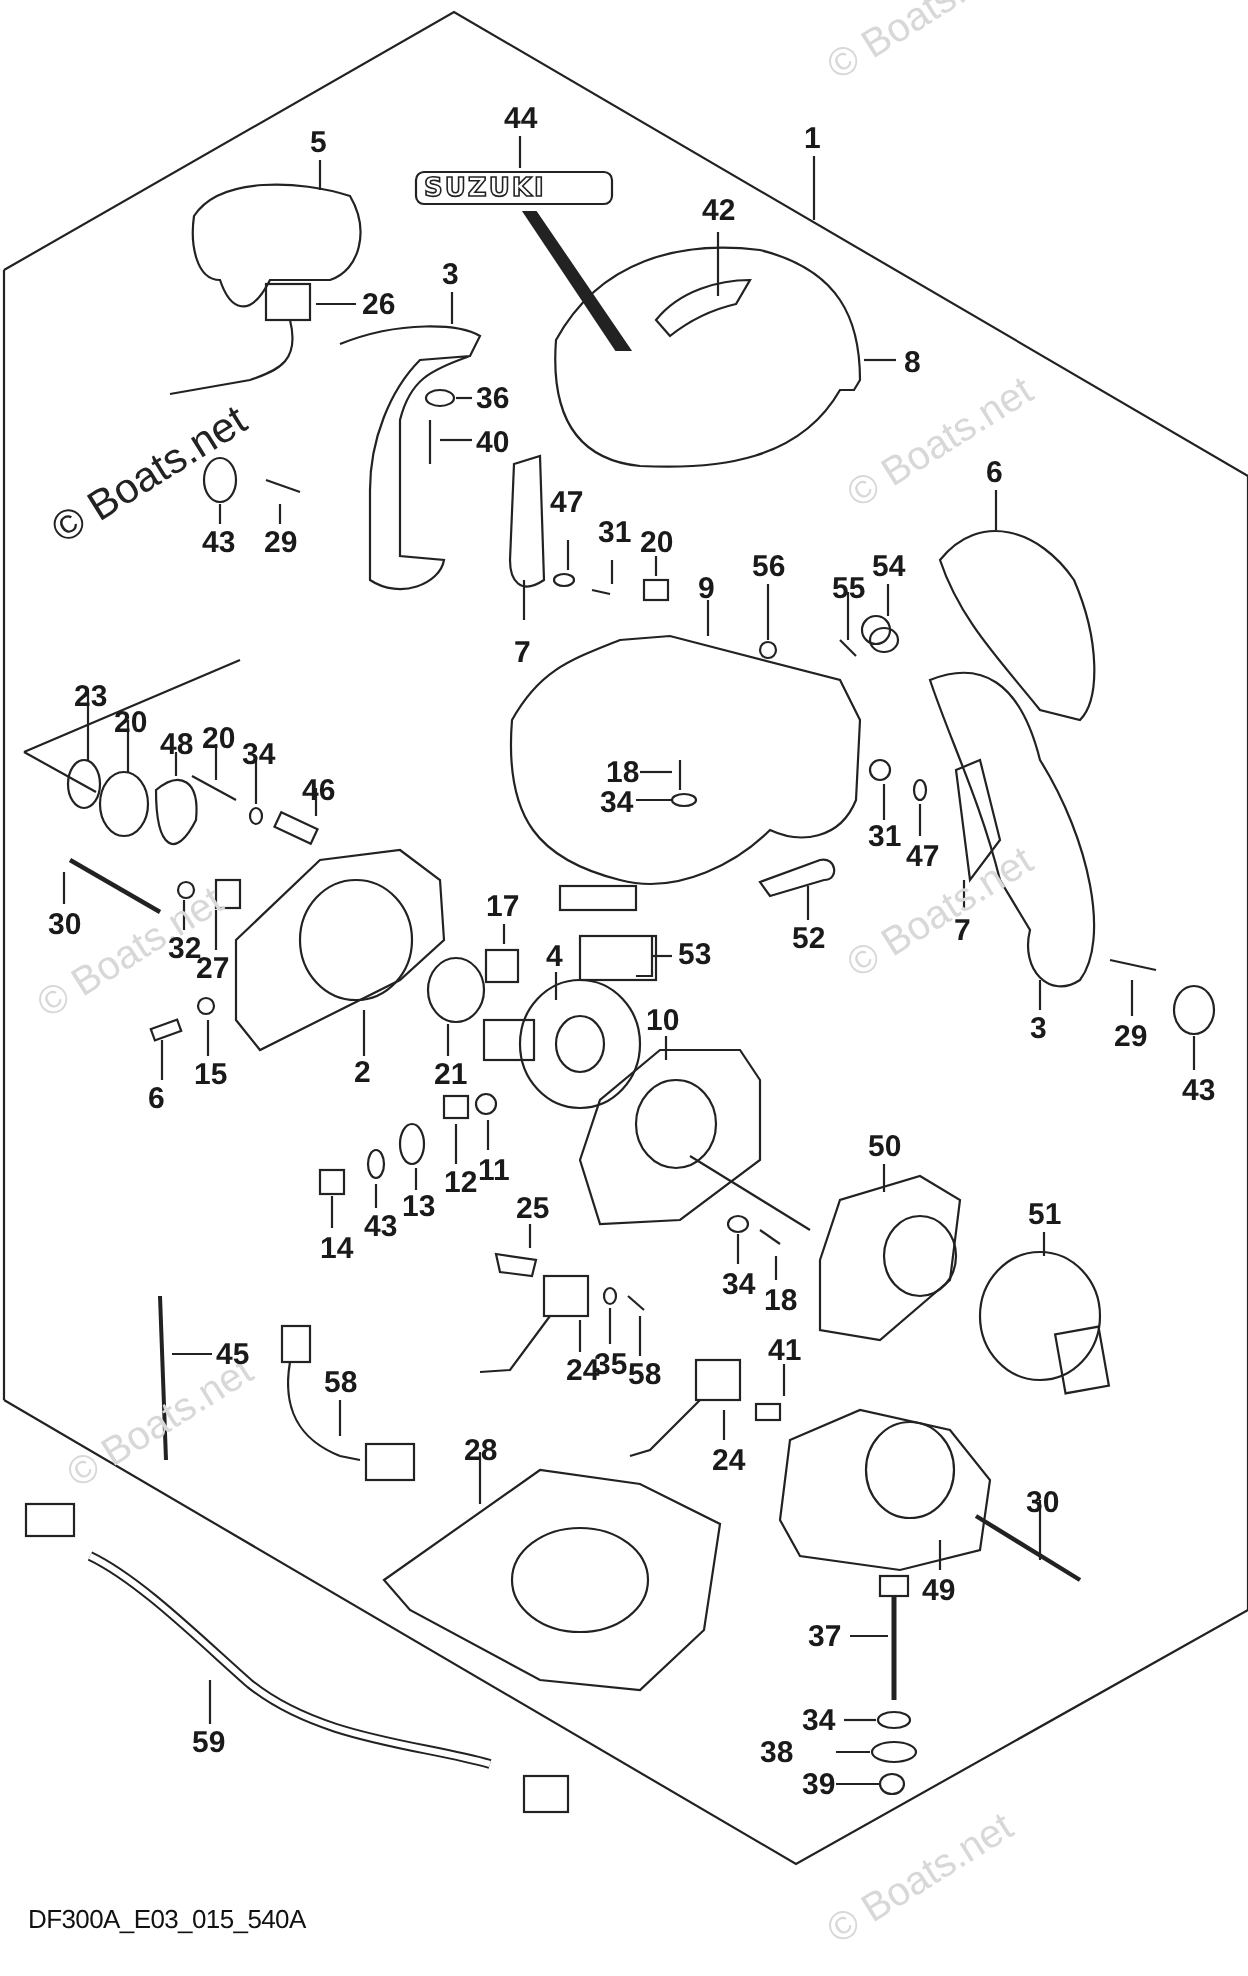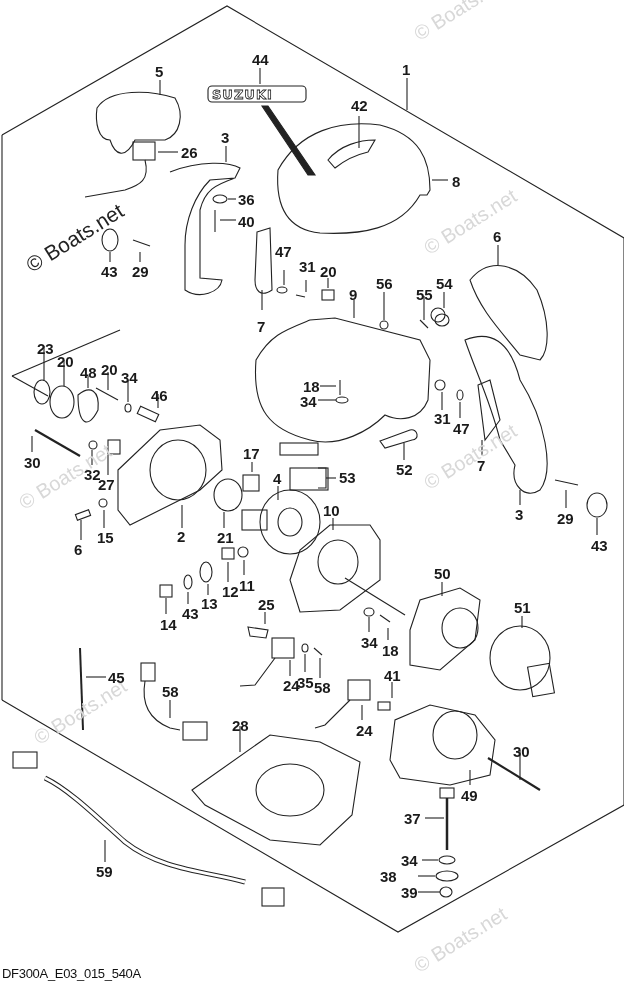--- a/index.html
+++ b/index.html
@@ -1,20 +1,20 @@
 <!DOCTYPE html>
 <html><head>
 <meta charset="utf-8">
 <style>
   html,body{margin:0;padding:0;background:#fff;}
   body{width:624px;height:988px;position:relative;overflow:hidden;font-family:"Liberation Sans",sans-serif;color:#111;}
   #diagram{position:absolute;left:0;top:0;width:624px;height:988px;}
   .title{position:absolute;left:2px;top:2px;font-family:"DejaVu Sans",sans-serif;font-weight:bold;font-size:27px;letter-spacing:-0.5px;color:#000;}
   .callout{position:absolute;font-family:"Liberation Sans",sans-serif;font-size:15px;font-weight:bold;color:#1a1a1a;line-height:1;white-space:nowrap;}
-  .footer{position:absolute;left:2px;font-family:"Liberation Sans",sans-serif;font-size:13px;color:#111;letter-spacing:-0.3px;margin-top:14px;}
+  .footer{position:absolute;left:14px;font-family:"Liberation Sans",sans-serif;font-size:13px;color:#111;letter-spacing:-0.3px;}
   .wm{position:absolute;font-family:"Liberation Sans",sans-serif;font-size:20px;color:#d8d8d8;transform:rotate(-32deg);transform-origin:left top;white-space:nowrap;}
   .wm.dark{color:#222;font-size:21px;}
 </style>
 </head>
 <body>
 
 <div id="diagram">
 
   <svg width="624" height="988" viewBox="0 0 624 988" style="position:absolute;left:0;top:0">
     <g fill="none" stroke="#222" stroke-width="1.1">

